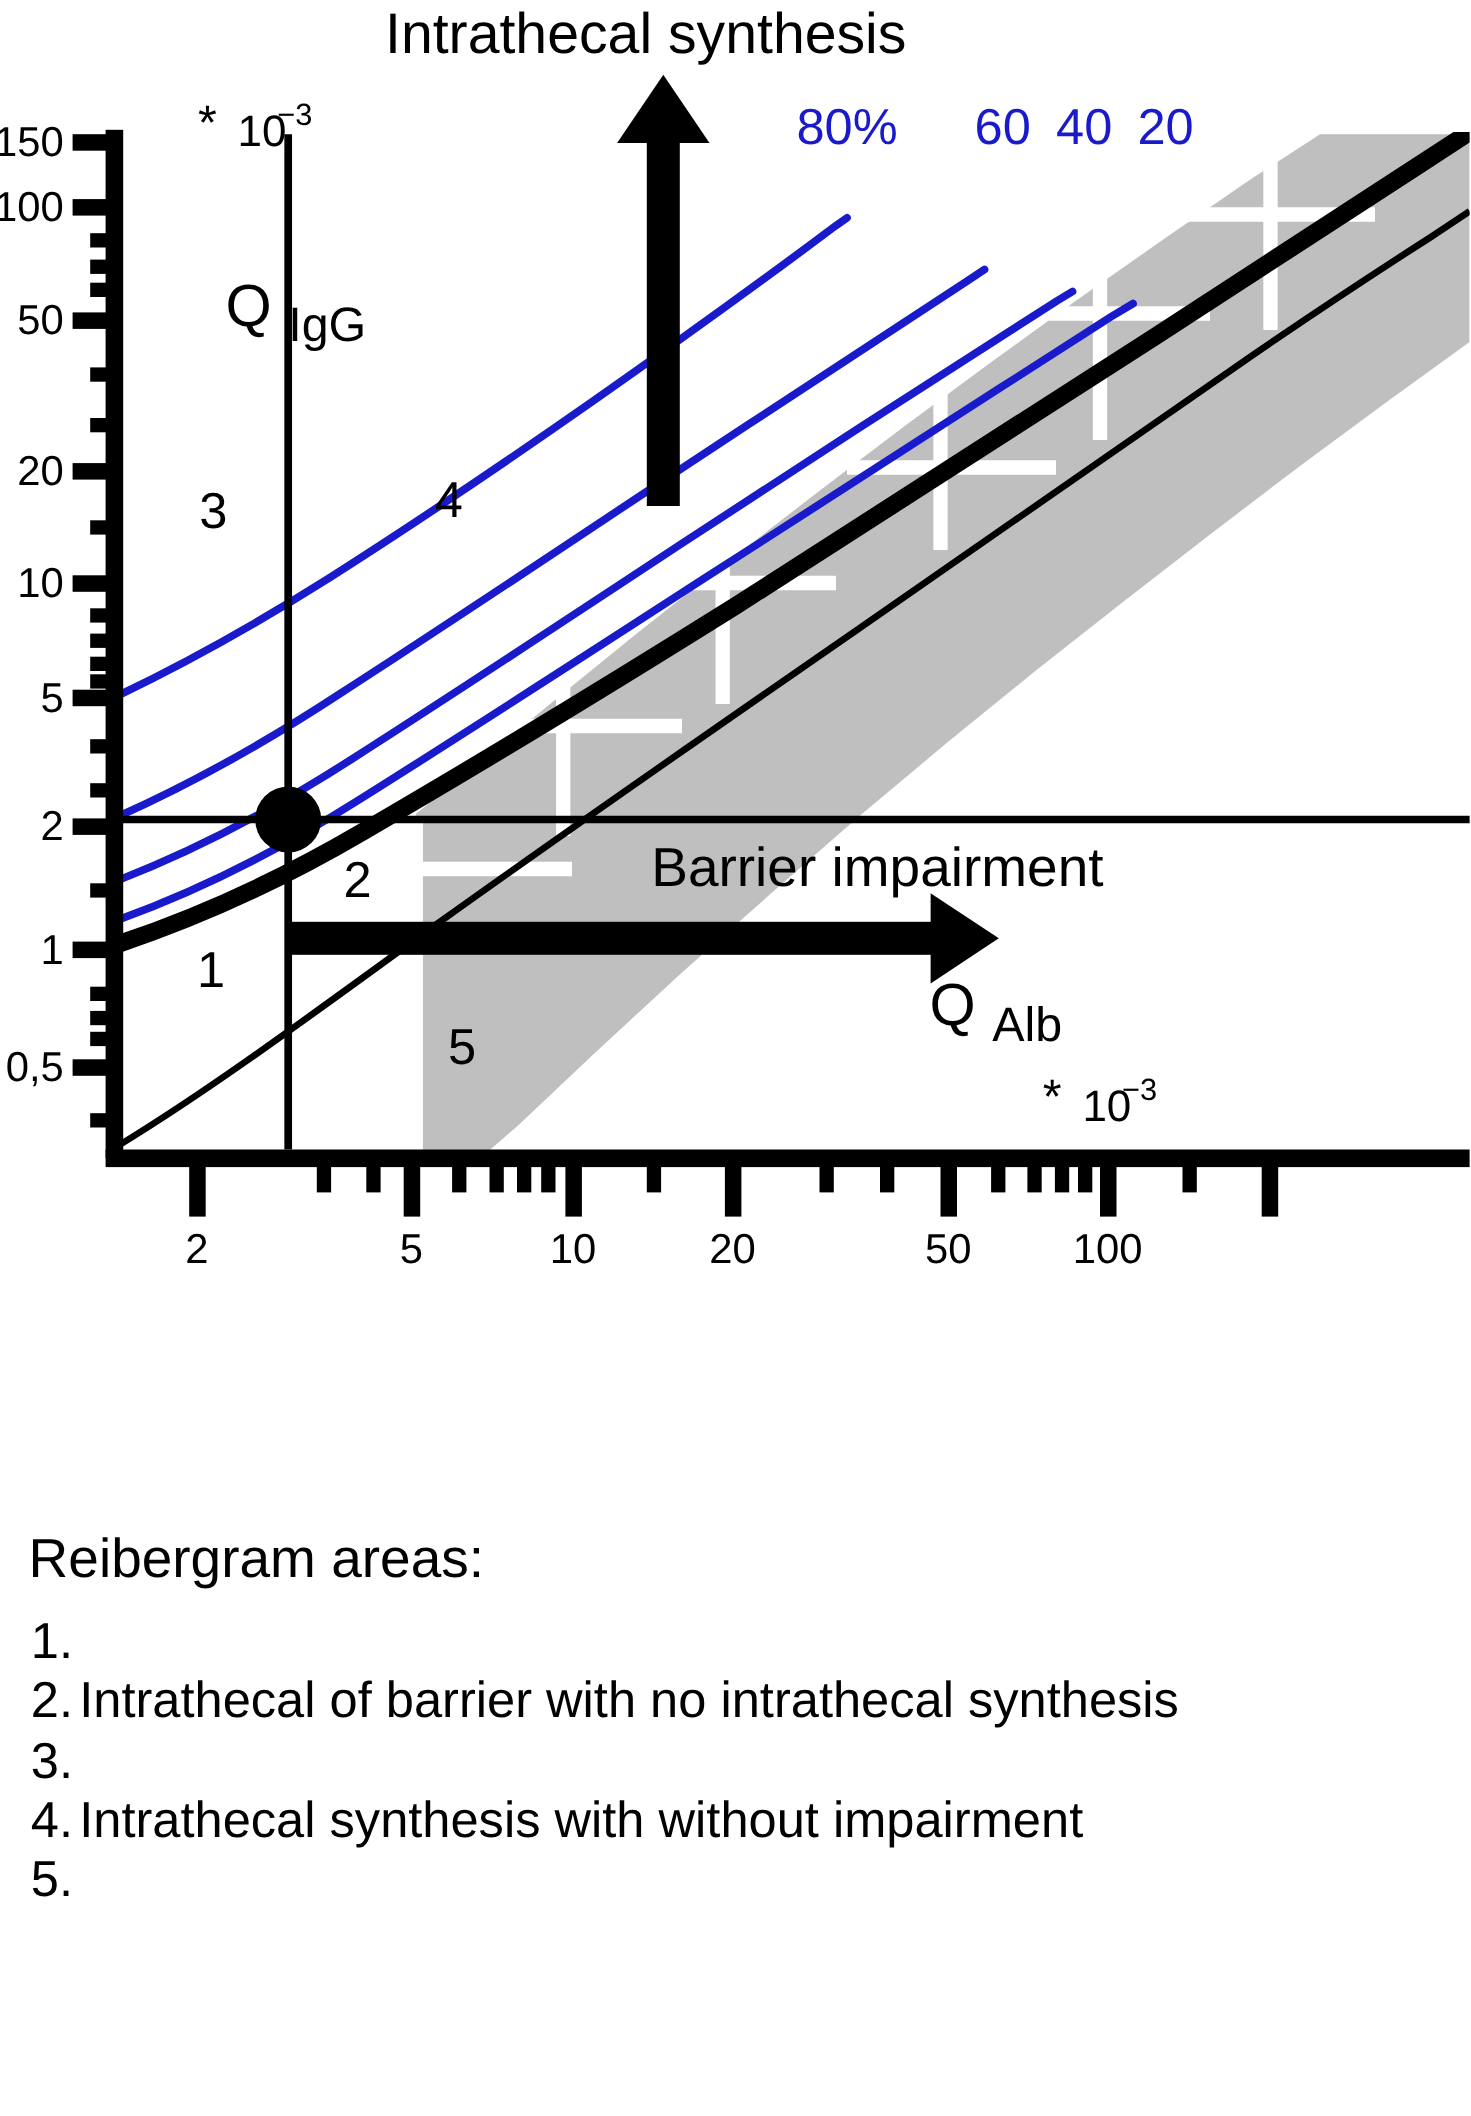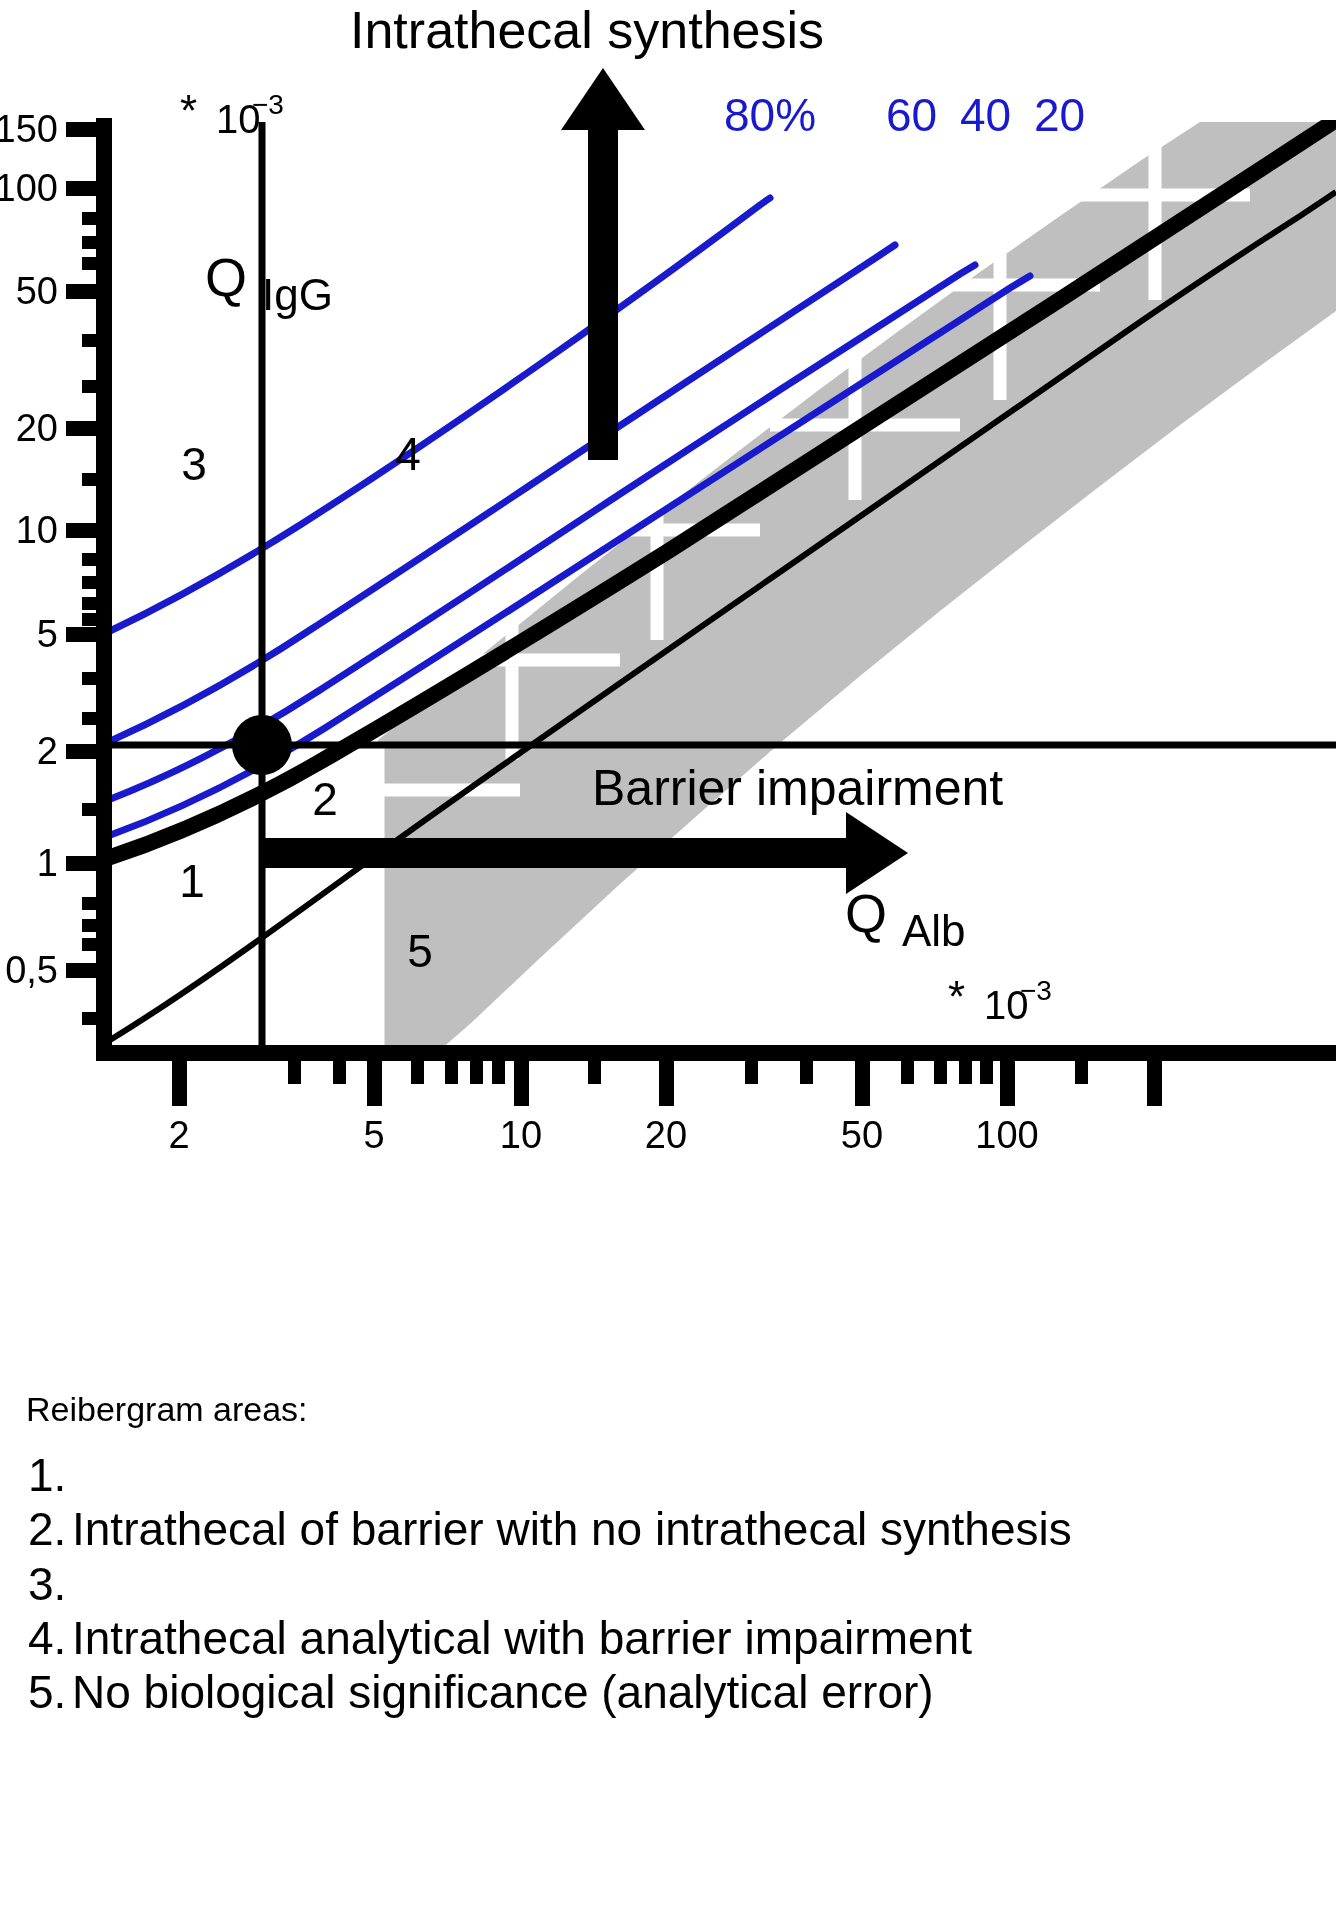--- a/index.html
+++ b/index.html
@@ -1,21 +1,21 @@
 <!DOCTYPE html>
 <html><head>
 <meta charset="utf-8">
 <style>
   html,body{margin:0;padding:0;background:#ffffff;}
   body{width:1337px;height:1924px;font-family:"Liberation Sans",sans-serif;color:#000;}
   #root{position:relative;width:1337px;height:1924px;overflow:hidden;}
   #chart-area{position:absolute;left:0;top:0;width:1337px;height:1390px;}
   svg{display:block;}
   .legend-block{position:absolute;left:0;top:1392px;width:1337px;}
-  .legend-title{font-size:34px;line-height:1.0;margin:0 0 22px 26px;letter-spacing:0px;}
+  .legend-title{font-size:50px;line-height:1.0;margin:0 0 22px 26px;letter-spacing:0px;}
   .legend-list{list-style:none;margin:0;padding:0;}
   .legend-list li{display:flex;font-size:46px;line-height:1.18;margin-left:28px;white-space:nowrap;}
   .legend-num{display:inline-block;width:44px;flex:0 0 44px;}
   .legend-text{display:inline-block;}
   .svgtxt{font-family:"Liberation Sans",sans-serif;}
 </style>
 </head>
 <body>
 
 <div id="root">
@@ -213,22 +213,21 @@
       </li>
       <li>
         <span class="legend-num">2.</span>
         <span class="legend-text">Intrathecal of barrier with no intrathecal synthesis</span>
       </li>
       <li>
         <span class="legend-num">3.</span>
       </li>
       <li>
         <span class="legend-num">4.</span>
-        <span class="legend-text">Intrathecal analytical with barrier impairment</span>
+        <span class="legend-text">Intrathecal synthesis with without impairment</span>
       </li>
       <li>
         <span class="legend-num">5.</span>
-        <span class="legend-text">No biological significance (analytical error)</span>
       </li>
     </ul>
   </div>
 
 </div>
 
 </body></html>

